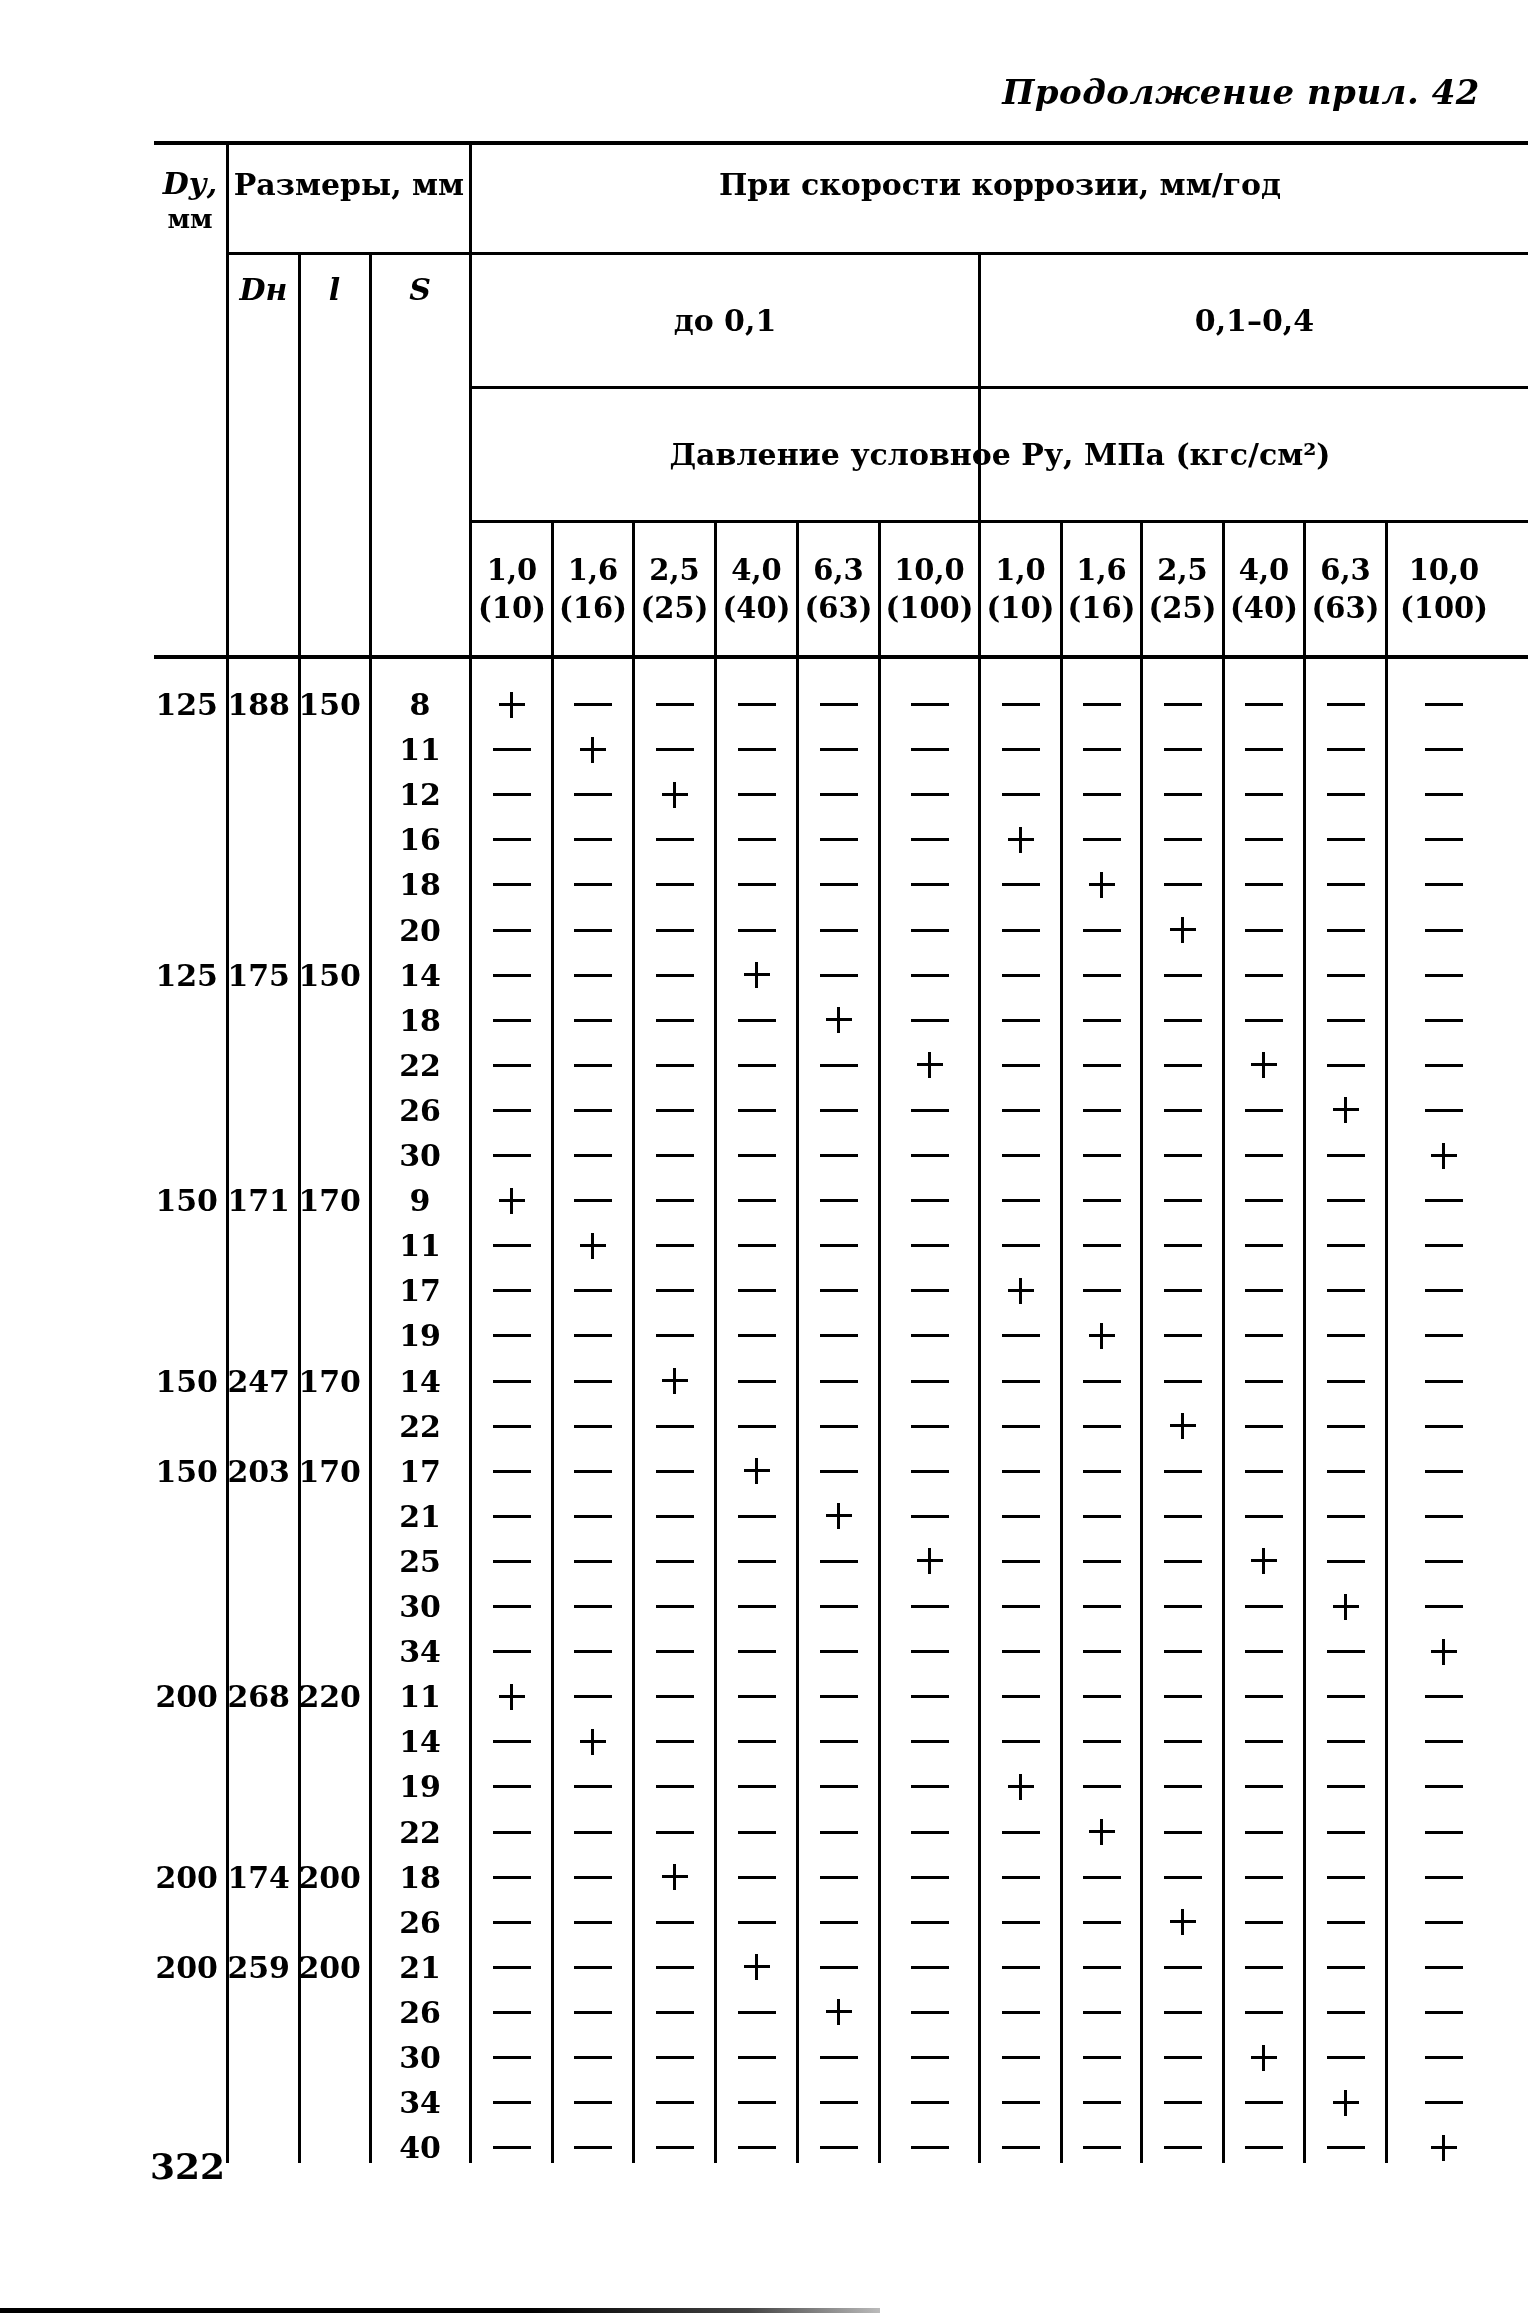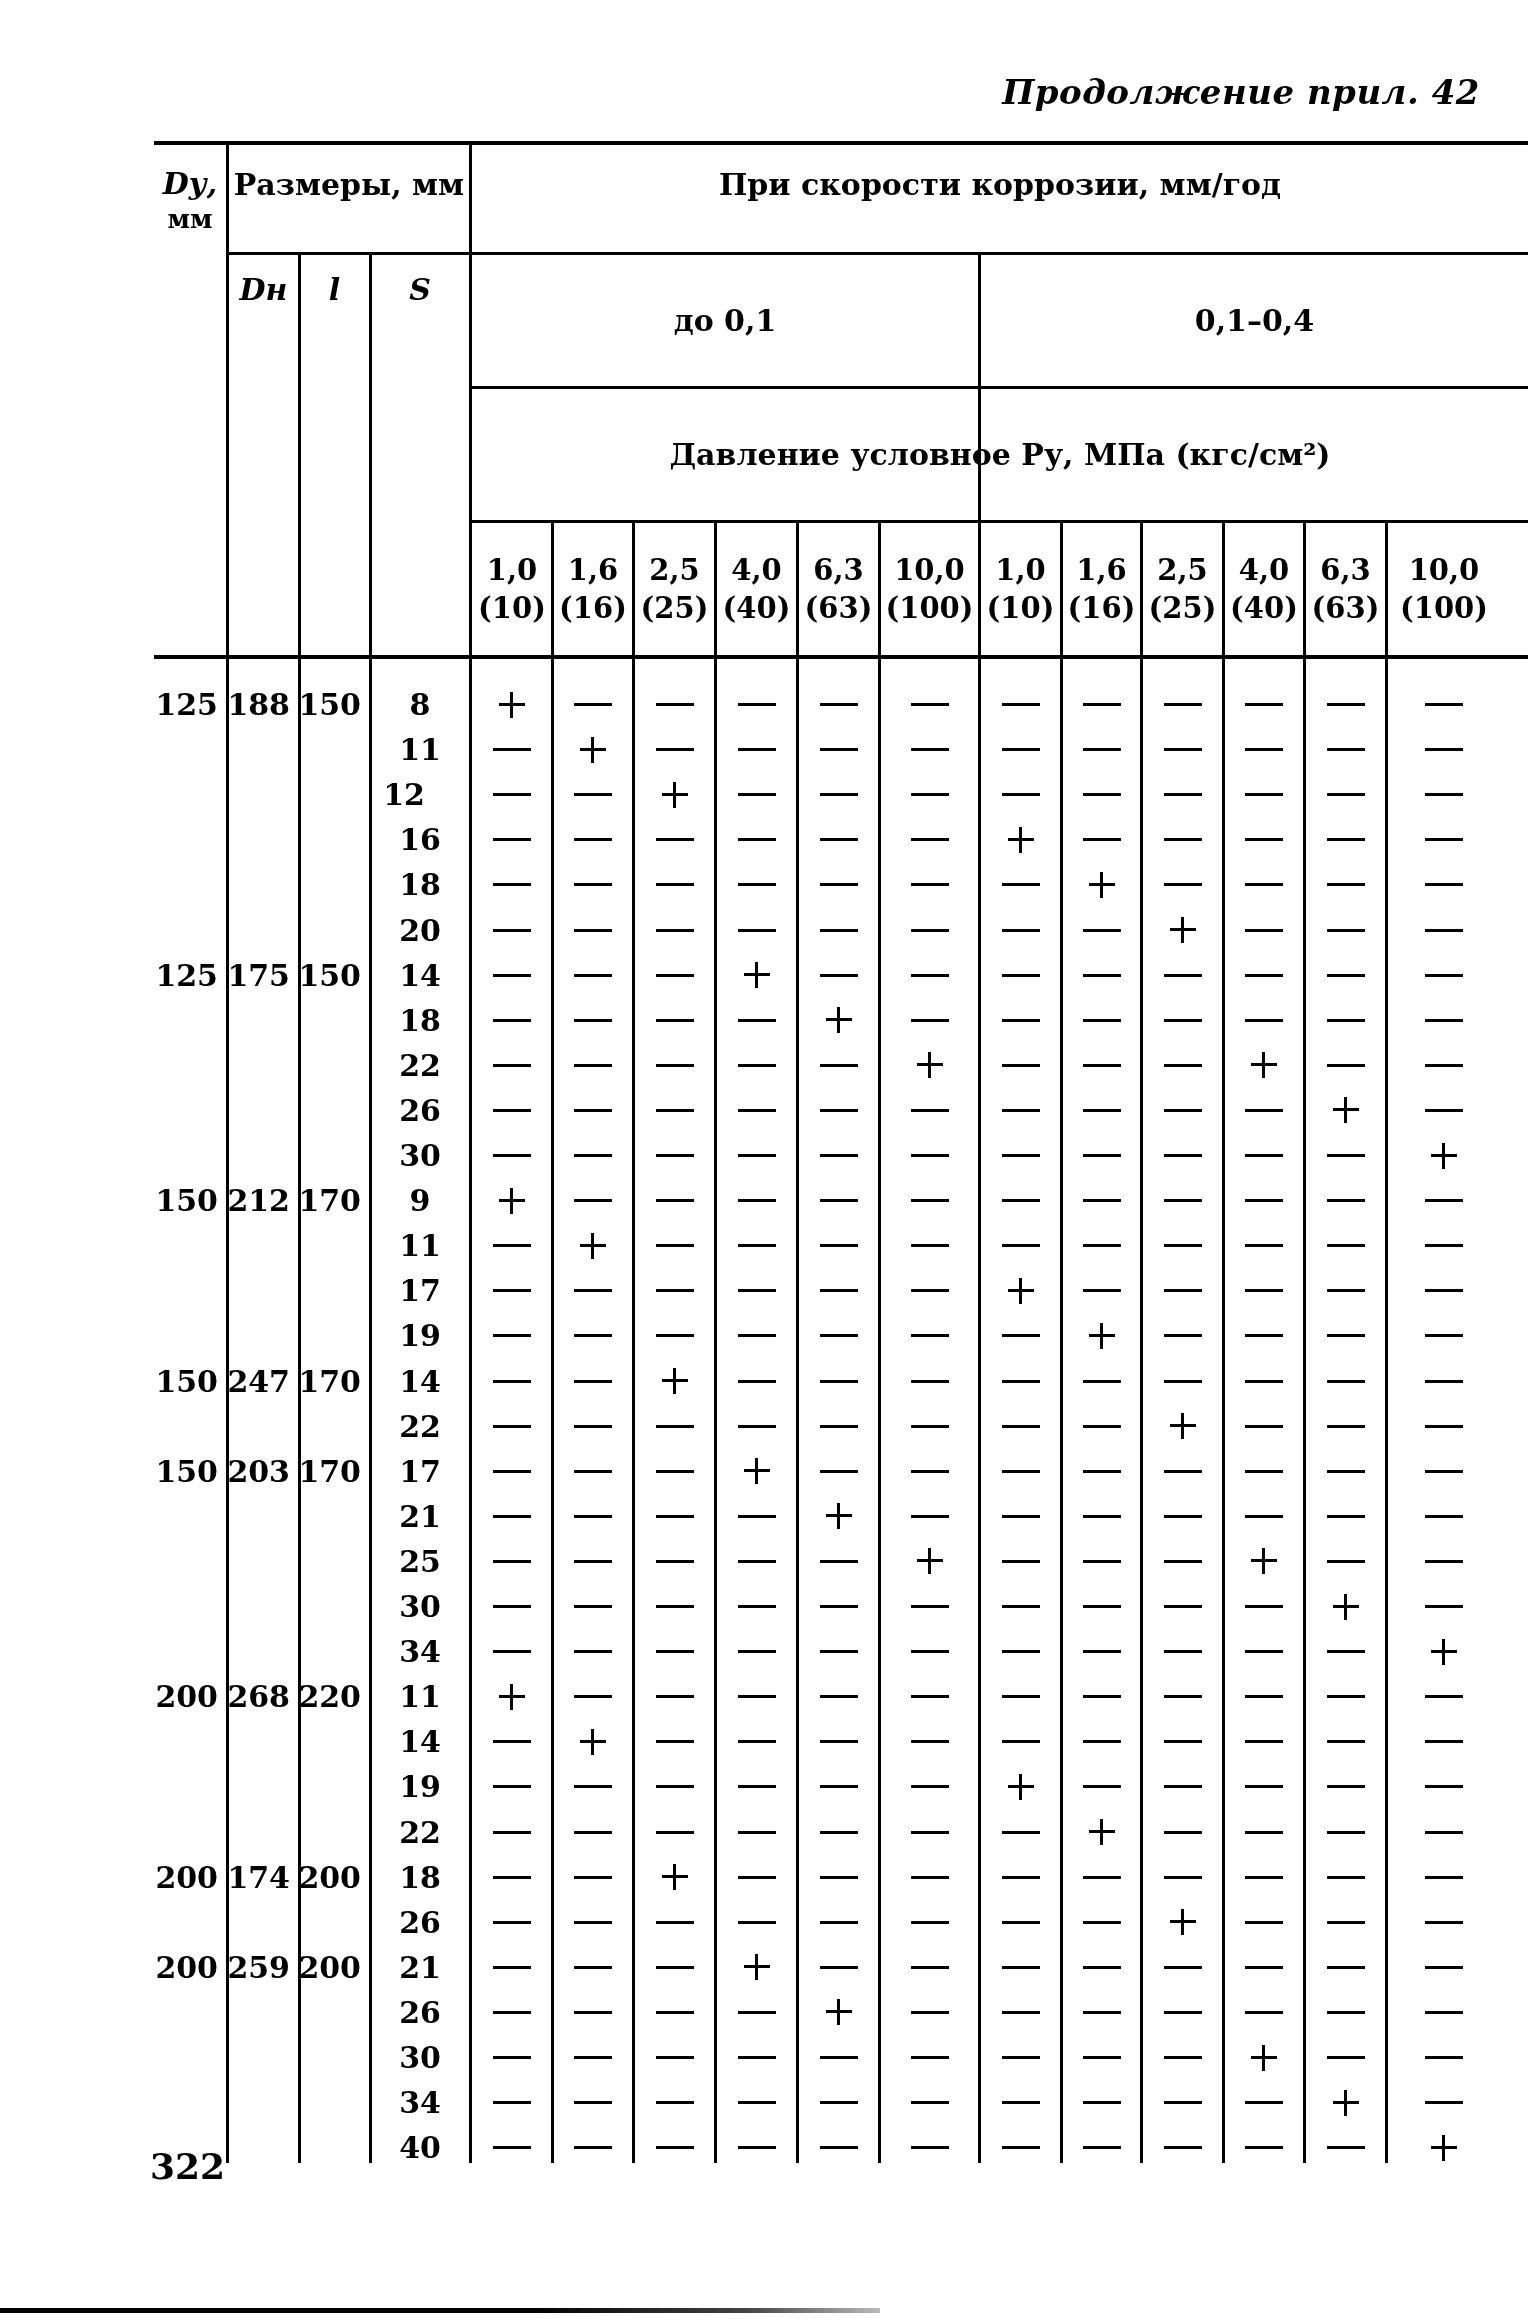--- a/index.html
+++ b/index.html
@@ -195,21 +195,21 @@
           <span class="mark-minus"></span>
         </div>
         <div class="cell " style="left: 1388px; top: 727.1px; width: 112px;">
           <span class="mark-minus"></span>
         </div>
       </div>
       <div>
         <div class="cell num" style="left: 150px; top: 772.2px; width: 76px;"></div>
         <div class="cell num" style="left: 229px; top: 772.2px; width: 69px;"></div>
         <div class="cell num" style="left: 300px; top: 772.2px; width: 69px;"></div>
-        <div class="cell " style="left: 355px; top: 772.2px; width: 98px;">12</div>
+        <div class="cell " style="left: 371px; top: 772.2px; width: 98px;">12</div>
         <div class="cell " style="left: 473px; top: 772.2px; width: 78px;">
           <span class="mark-minus"></span>
         </div>
         <div class="cell " style="left: 554px; top: 772.2px; width: 78px;">
           <span class="mark-minus"></span>
         </div>
         <div class="cell " style="left: 635px; top: 772.2px; width: 79px;">
           <span class="mark-plus"></span>
         </div>
         <div class="cell " style="left: 717px; top: 772.2px; width: 79px;">
@@ -571,21 +571,21 @@
         </div>
         <div class="cell " style="left: 1306px; top: 1133px; width: 79px;">
           <span class="mark-minus"></span>
         </div>
         <div class="cell " style="left: 1388px; top: 1133px; width: 112px;">
           <span class="mark-plus"></span>
         </div>
       </div>
       <div>
         <div class="cell num" style="left: 150px; top: 1178.1px; width: 76px;">150</div>
-        <div class="cell num" style="left: 229px; top: 1178.1px; width: 69px;">212</div>
+        <div class="cell num" style="left: 229px; top: 1178.1px; width: 69px;">171</div>
         <div class="cell num" style="left: 300px; top: 1178.1px; width: 69px;">170</div>
         <div class="cell " style="left: 371px; top: 1178.1px; width: 98px;">9</div>
         <div class="cell " style="left: 473px; top: 1178.1px; width: 78px;">
           <span class="mark-plus"></span>
         </div>
         <div class="cell " style="left: 554px; top: 1178.1px; width: 78px;">
           <span class="mark-minus"></span>
         </div>
         <div class="cell " style="left: 635px; top: 1178.1px; width: 79px;">
           <span class="mark-minus"></span>

